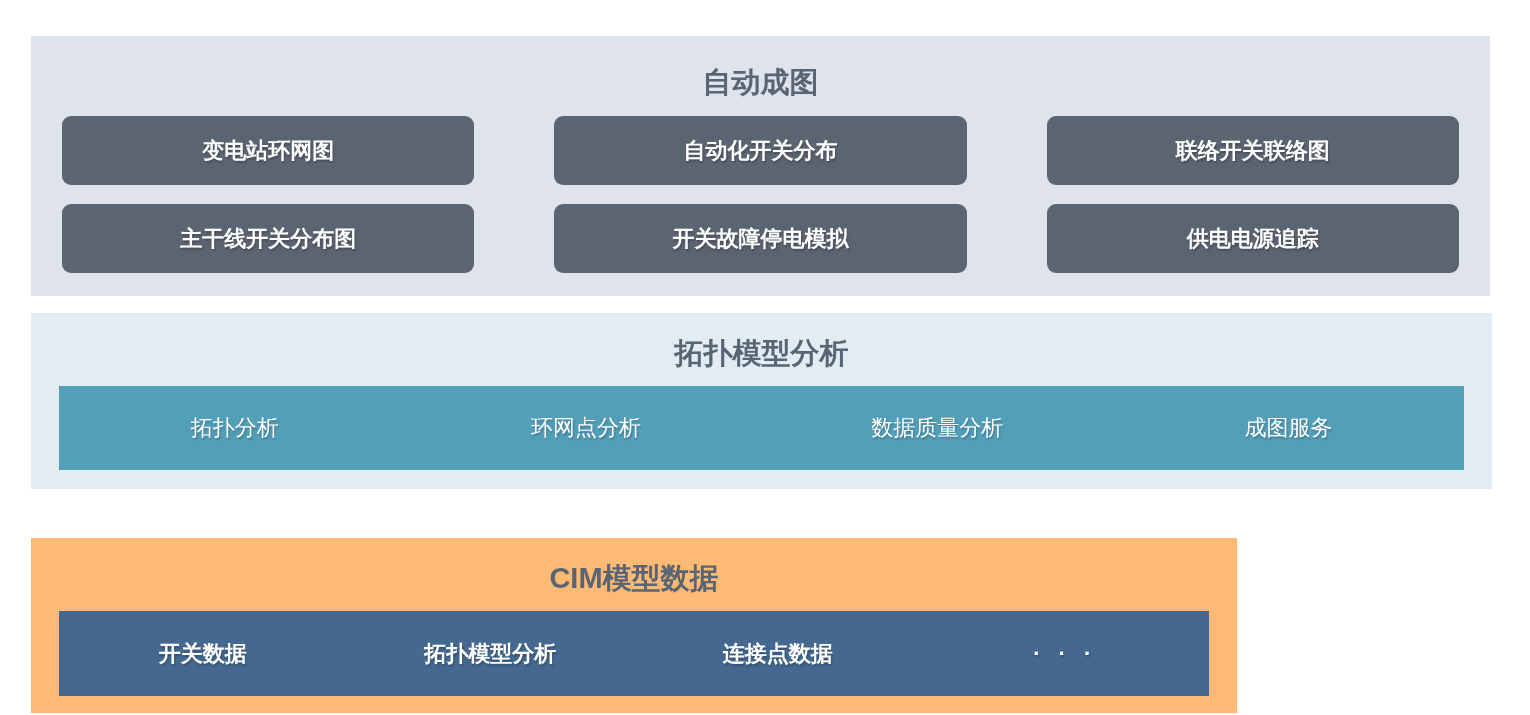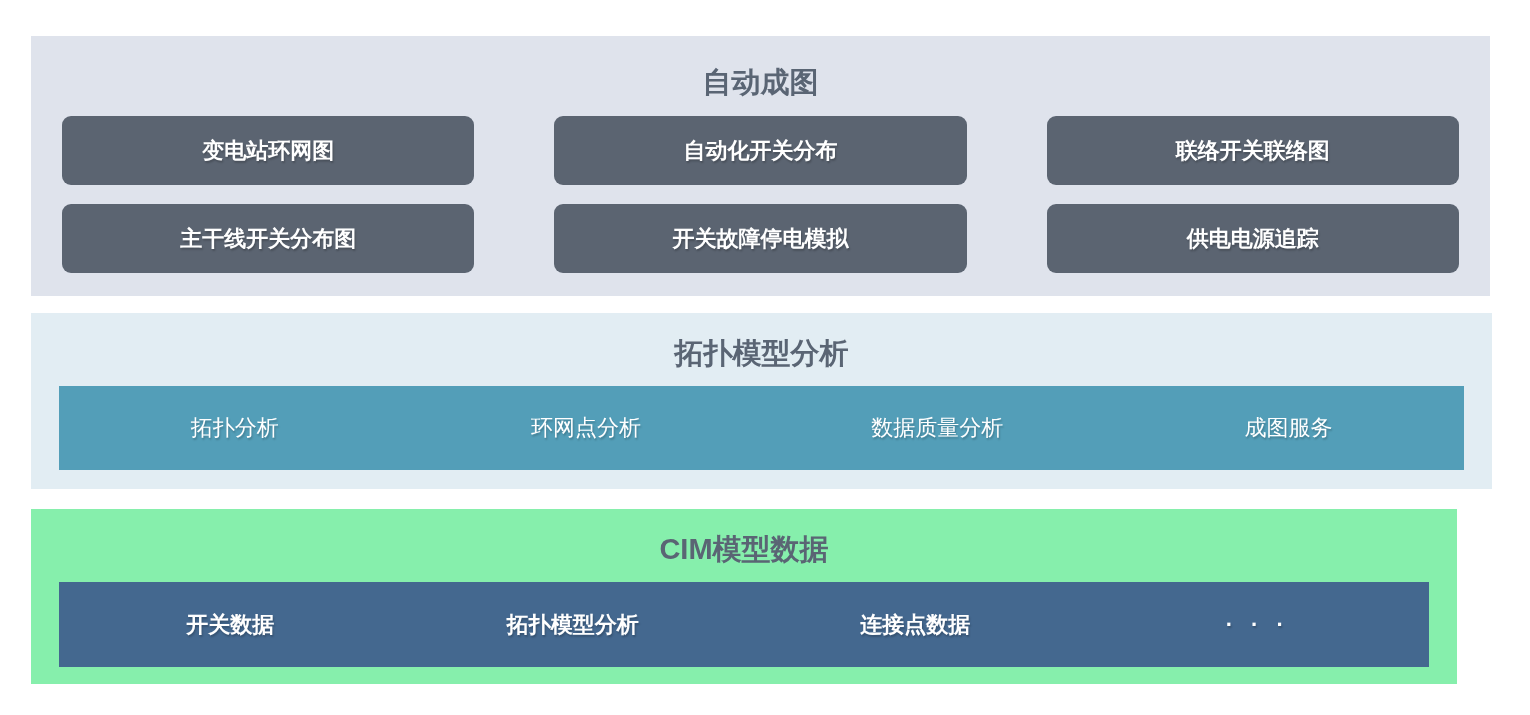--- a/index.html
+++ b/index.html
@@ -26,24 +26,24 @@
     background: #dfe3ec;
     margin-top: 12px;
   }
   #section-topology {
     top: 313px;
     width: 1461px;
     height: 176px;
     background: #e2edf3;
   }
   #section-cim {
-    top: 509px;
-    width: 1426px;
+    top: 538px;
+    width: 1206px;
     height: 175px;
-    background: #86efac;
+    background: #fdba74;
   }
   .section-title {
     margin: 0;
     text-align: center;
     font-size: 29px;
     font-weight: bold;
     color: #5a6574;
     line-height: 38px;
   }
   #section-auto-drawing .section-title { padding-top: 27px; }

